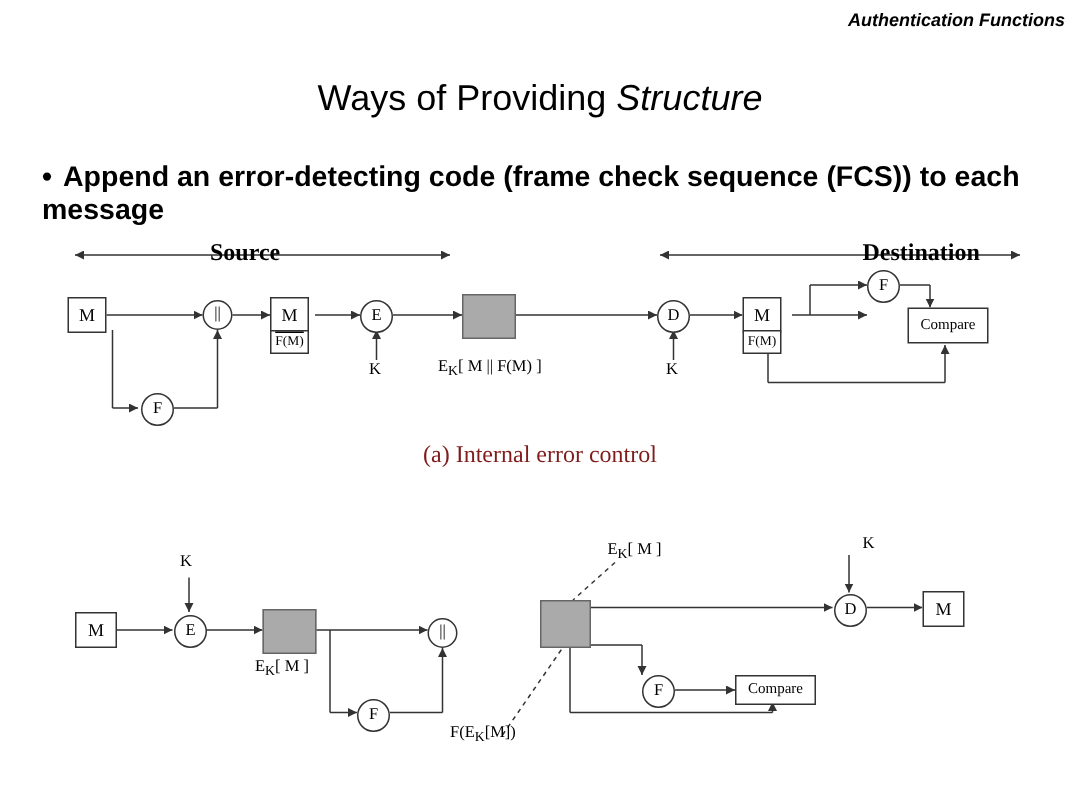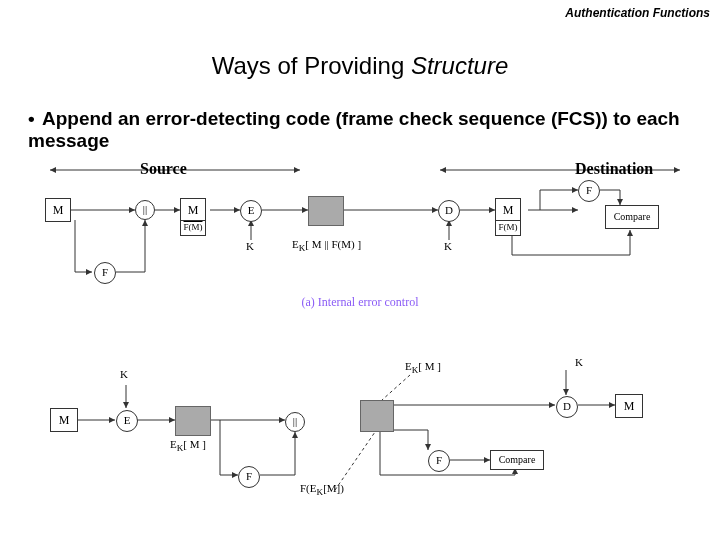--- a/index.html
+++ b/index.html
@@ -72,22 +72,22 @@
     font-weight: bold;
   }
   .lbl-small {
     position: absolute;
     font-family: "Times New Roman", serif;
     font-size: 11px;
   }
   .caption {
     position: absolute;
     font-family: "Times New Roman", serif;
-    font-size: 12px;
-    color: #8b5cf6;
+    font-size: 16px;
+    color: #7f1d1d;
     width: 100%;
     text-align: center;
   }
   .gray {
     background: #aaa;
     border: 1px solid #666;
   }
   svg.lines {
     position: absolute;
     left: 0; top: 0;

